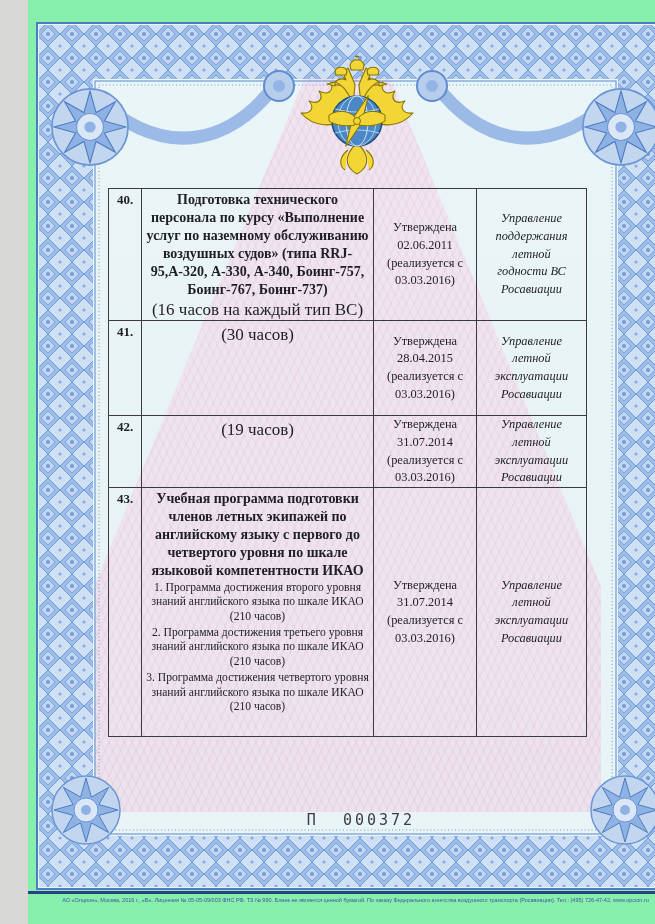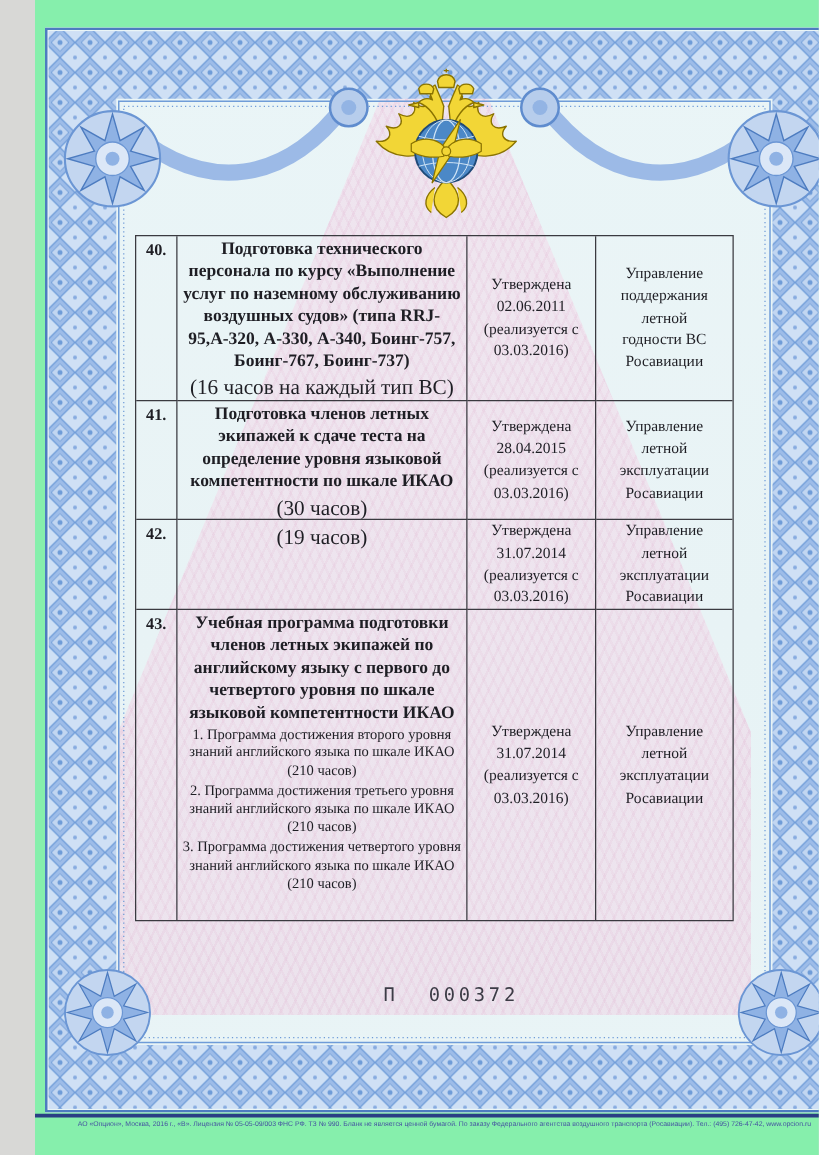--- a/index.html
+++ b/index.html
@@ -14,31 +14,31 @@
       repeating-linear-gradient(65deg, rgba(224,168,203,0.13) 0 2px, rgba(255,255,255,0) 2px 7px),
       linear-gradient(180deg, rgba(244,216,233,0.55), rgba(240,206,226,0.45));}
   svg.borderart{position:absolute;left:8px;top:22px;pointer-events:none;}
   .emblem{position:absolute;left:263px;top:54px;width:132px;height:126px;}
   .progtable{position:absolute;left:80px;top:188px;width:477px;
     display:grid;grid-template-columns:33px 232px 103px 109px;
     grid-template-rows:132px 95px 72px 248px;
     border:1.5px solid #3a3a40;background:rgba(255,255,255,0.06);}
   .cell{border-right:1.3px solid #3a3a40;border-bottom:1.3px solid #3a3a40;
         box-sizing:border-box;overflow:hidden;}
-  .cell:nth-child(4n){border-right:none;}
+  .cell:nth-child(4n){border-right:none;font-style:italic;}
   .cell:nth-last-child(-n+4){border-bottom:none;}
   .c-num{font-weight:700;font-size:13px;text-align:center;padding-top:3px;}
   .c-name{display:flex;flex-direction:column;align-items:center;justify-content:flex-start;
           text-align:center;padding:2px 4px;}
   .title{font-weight:700;font-size:14px;line-height:1.28;}
   .duration{font-size:17px;line-height:1.3;margin-top:1px;}
   .subitem{font-size:11.6px;line-height:1.27;margin-top:1px;text-align:center;}
   .c-appr,.c-dept{display:flex;align-items:center;justify-content:center;text-align:center;
           font-size:12.4px;line-height:1.42;white-space:pre-line;padding:2px;}
-  .serial{position:absolute;left:258px;top:787px;width:150px;text-align:center;
+  .serial{position:absolute;left:258px;top:811px;width:150px;text-align:center;
     font-family:"DejaVu Sans Mono",monospace;font-size:15px;letter-spacing:3px;
     color:#3c3c46;white-space:pre;}
   .sheet-edge{position:absolute;left:0;top:891px;width:655px;height:3px;background:#2a3f85;}
   .imprint{position:absolute;left:30px;top:897px;width:595px;text-align:center;
     font-family:"Liberation Sans","DejaVu Sans",sans-serif;font-size:5.5px;color:#4553a0;
     white-space:nowrap;overflow:hidden;}
 </style>
 </head>
 <body>
 
@@ -137,21 +137,20 @@
 02.06.2011
 (реализуется с
 03.03.2016)</div>
       <div class="cell c-dept">Управление
 поддержания
 летной
 годности ВС
 Росавиации</div>
       <div class="cell c-num">41.</div>
       <div class="cell c-name">
-        <div class="title">Подготовка членов летных экипажей к сдаче теста на определение уровня языковой компетентности по шкале ИКАО</div>
         <div class="duration">(30 часов)</div>
       </div>
       <div class="cell c-appr">Утверждена
 28.04.2015
 (реализуется с
 03.03.2016)</div>
       <div class="cell c-dept">Управление
 летной
 эксплуатации
 Росавиации</div>

